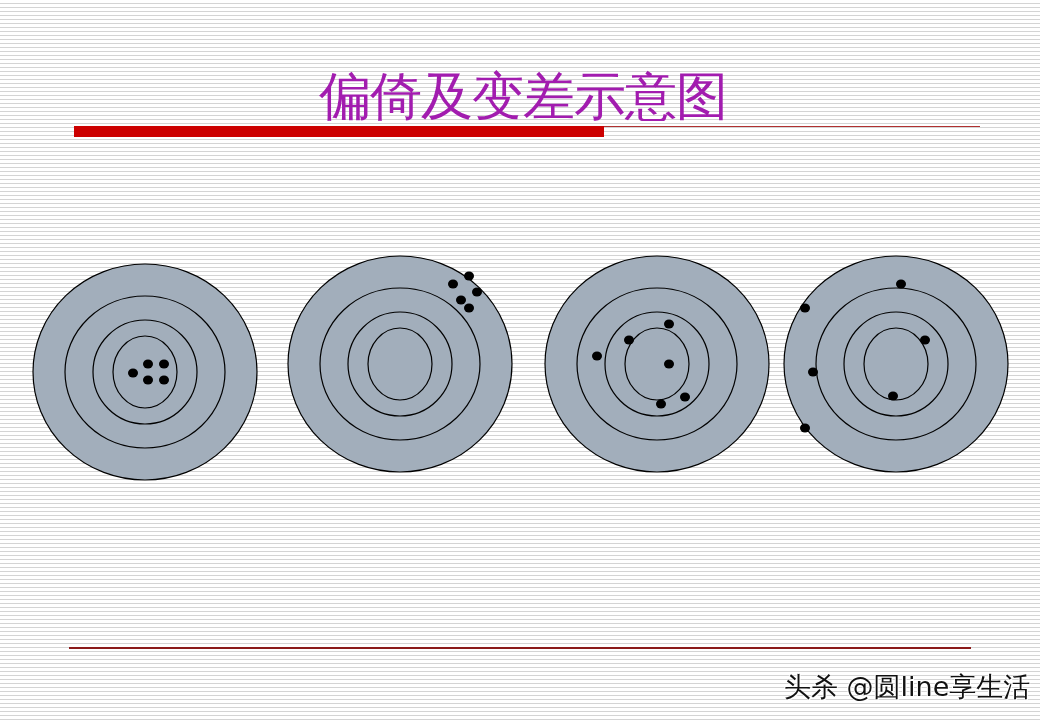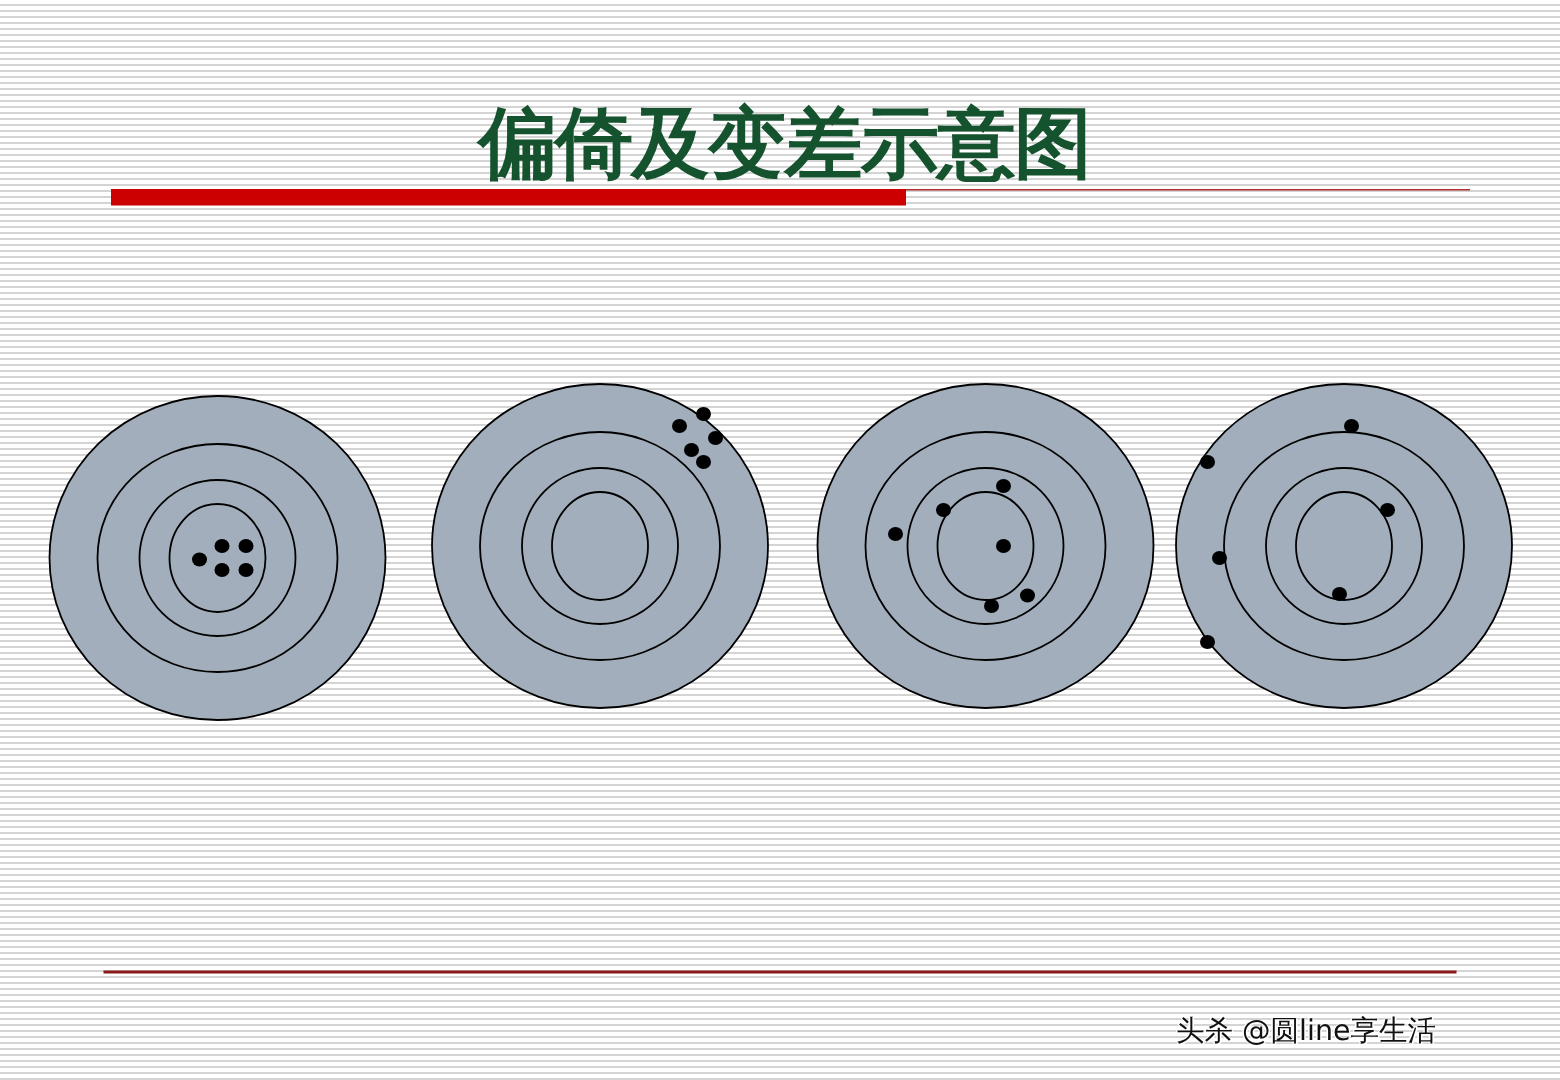--- a/index.html
+++ b/index.html
@@ -5,29 +5,29 @@
     html, body { margin: 0; padding: 0; }
     body {
       width: 1040px; height: 720px; overflow: hidden; position: relative;
       background-color: #ffffff;
       background-image: repeating-linear-gradient(to bottom, #ffffff 0px, #ffffff 3px, #d4d4d4 3px, #d4d4d4 4px);
       font-family: "DejaVu Serif", "Liberation Serif", serif;
     }
     .title {
       position: absolute; left: 300px; top: 66px; width: 446px;
       text-align: center; font-size: 52px; line-height: 60px;
-      color: #14532d; letter-spacing: -1px;
-      font-family: "DejaVu Sans", "Liberation Sans", sans-serif; font-weight: bold;
+      color: #a21caf; letter-spacing: -1px;
+      font-family: "DejaVu Sans", "Liberation Sans", sans-serif; font-weight: normal;
     }
     .red-bar { position: absolute; left: 74px; top: 126px; width: 530px; height: 11px; }
     .thin-line { position: absolute; left: 604px; top: 126px; width: 376px; height: 1px; }
     .bottom-line { position: absolute; left: 69px; top: 647px; width: 902px; height: 2px; }
     .diagram { position: absolute; left: 0; top: 0; width: 1040px; height: 720px; }
     .watermark {
-      position: absolute; left: 784px; top: 672px; font-size: 19px; line-height: 30px;
+      position: absolute; left: 784px; top: 672px; font-size: 27px; line-height: 30px;
       color: #111; font-family: "DejaVu Sans", "Liberation Sans", sans-serif;
       text-shadow: 1px 1px 0 #fff, -1px 0 0 #fff;
     }
   </style>
 </head>
 <body>
 
 <div class="title">偏倚及变差示意图</div>
 <div class="red-bar" style="background:#cc0000"></div>
 <div class="thin-line" style="background:#b03030"></div>

